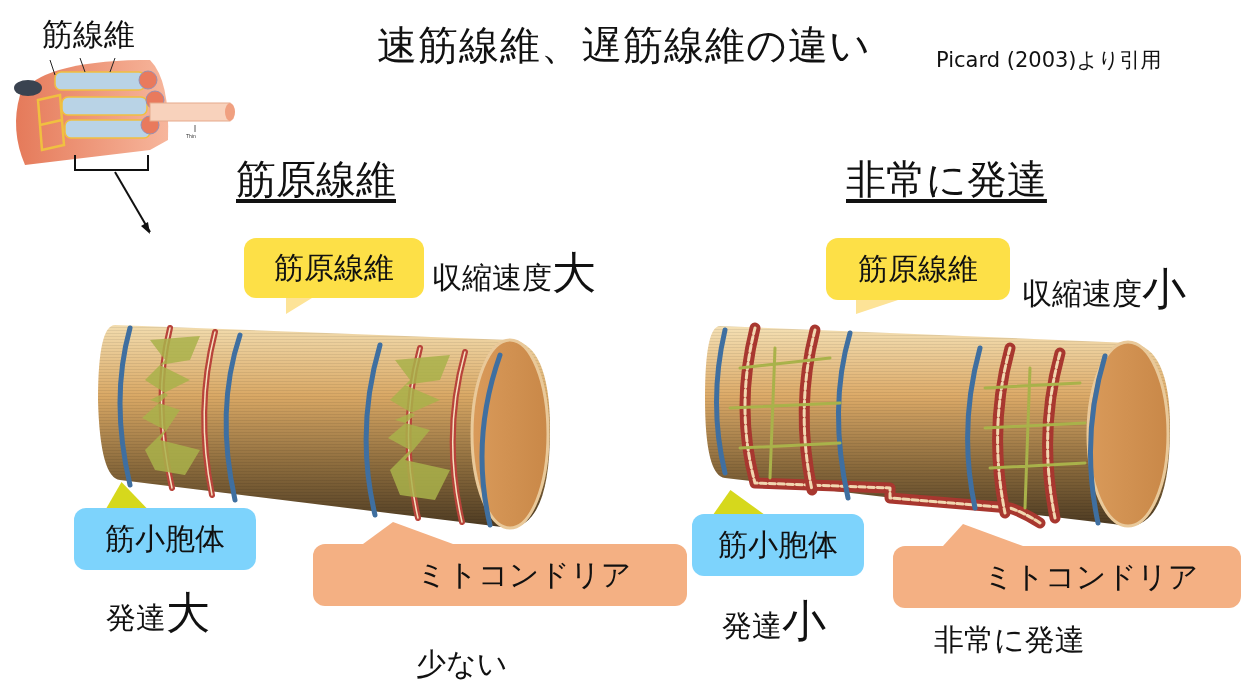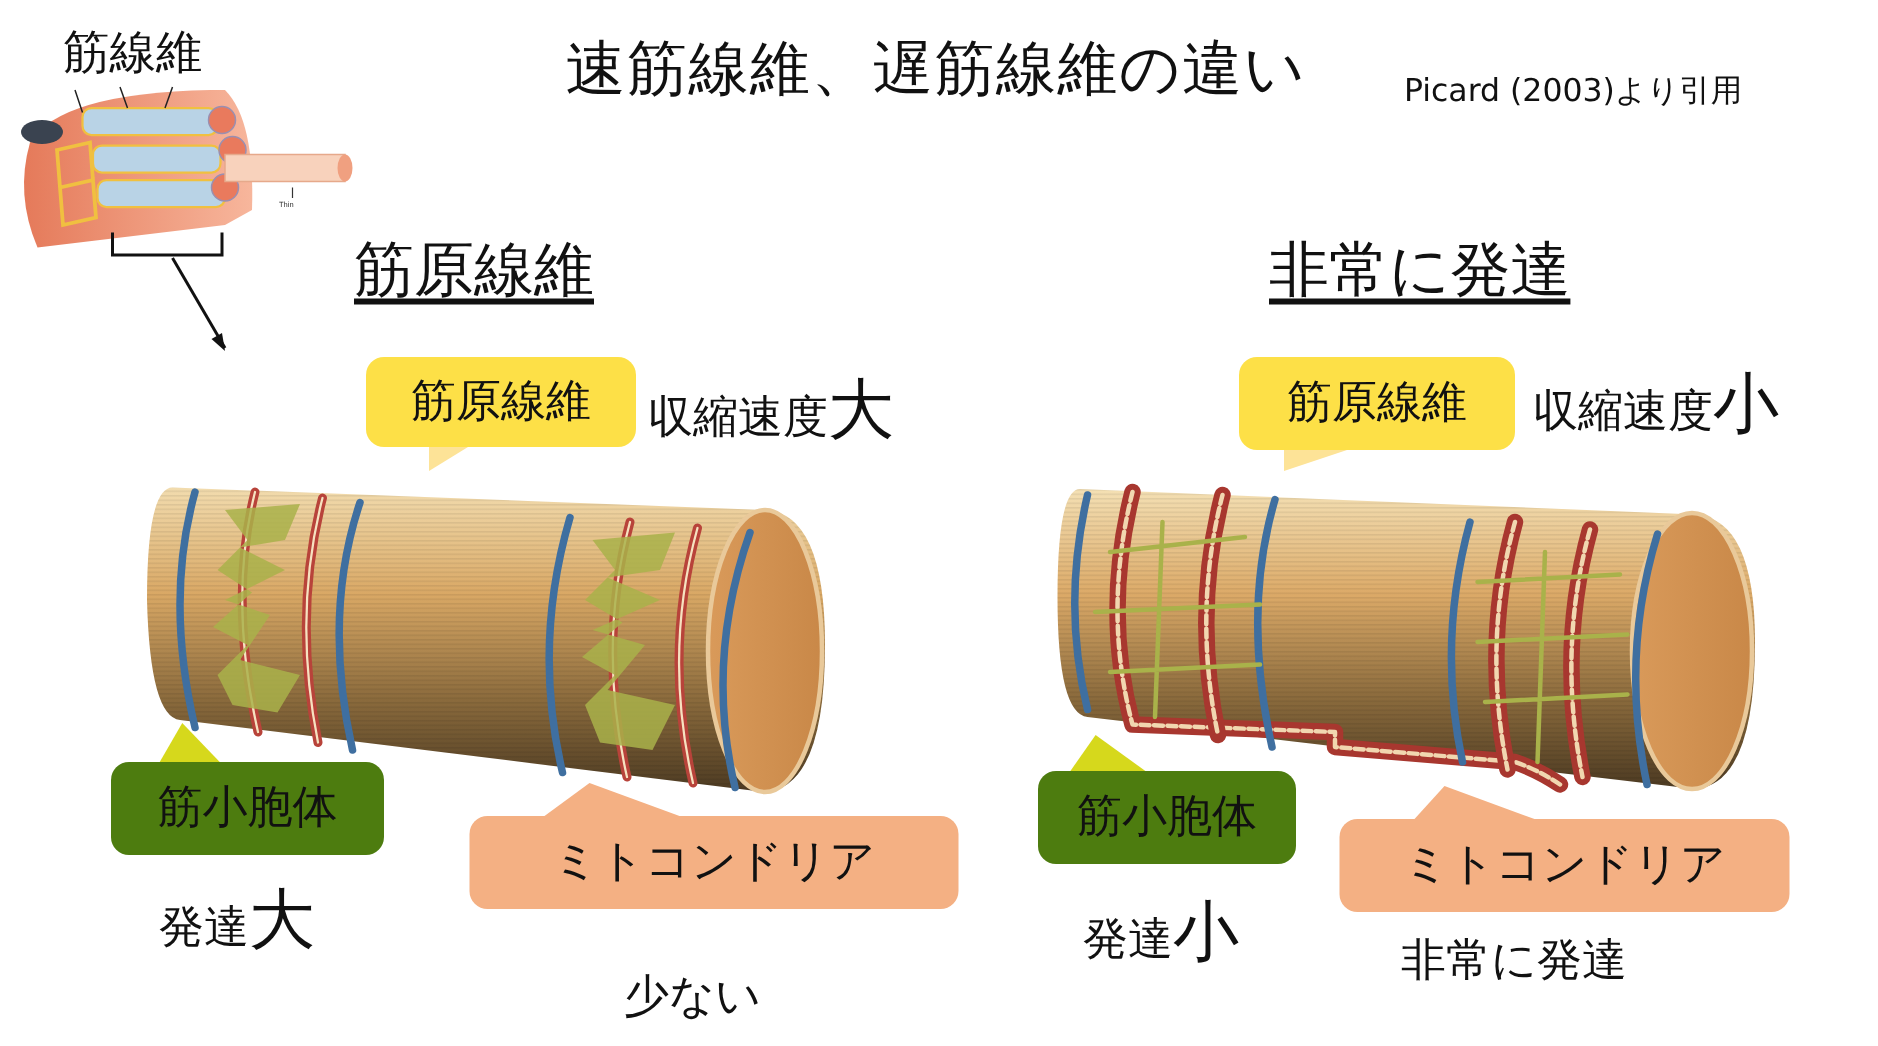--- a/index.html
+++ b/index.html
@@ -6,22 +6,22 @@
   body { width:1252px; height:697px; position:relative; overflow:hidden;
          font-family:"DejaVu Sans", "Liberation Sans", sans-serif; color:#111; }
   .abs { position:absolute; }
   .title { left:330px; top:18px; font-size:40px; letter-spacing:1px; white-space:nowrap;margin-left:47px; }
   .citation { left:936px; top:46px; font-size:21px; white-space:nowrap; }
   .overview-label { left:42px; top:14px; font-size:31px; white-space:nowrap; }
   .section-heading { font-size:40px; text-decoration:underline; text-underline-offset:6px; white-space:nowrap; }
   .callout { border-radius:12px; font-size:30px; text-align:center; white-space:nowrap; }
   .callout .tail { position:absolute; width:0; height:0; }
   .myofibril { background:#fde047; }
-  .sr { background:#4d7c0f; }
-  .mito { background:#f4b083; }
+  .sr { background:#7dd3fc; }
+  .mito { background:#f4b083;padding-left:48px; }
   .desc { font-size:30px; white-space:nowrap; }
   .big { font-size:44px; }
   svg { position:absolute; }
 </style>
 </head>
 <body>
 
 <div class="abs title">速筋線維、遅筋線維の違い</div>
 <div class="abs citation">Picard (2003)より引用</div>
 
@@ -124,21 +124,21 @@
   <span class="tail" style="left:50px;top:-22px;border-left:30px solid transparent;border-right:60px solid transparent;border-bottom:22px solid #f4b083"></span>
 </div>
 <div class="abs desc" style="left:416px;top:644px">少ない</div>
 
 <div class="abs section-heading" style="left:846px;top:152px">非常に発達</div>
 
 <div class="abs callout myofibril" style="left:826px;top:238px;width:184px;height:62px;line-height:62px">
   <span>筋原線維</span>
   <span class="tail" style="left:30px;bottom:-14px;border-left:0 solid transparent;border-right:42px solid transparent;border-top:14px solid #fde397"></span>
 </div>
-<div class="abs desc" style="left:1022px;top:240px">
+<div class="abs desc" style="left:1022px;top:260px">
   <span>収縮速度</span><span class="big">小</span>
 </div>
 
 <svg style="left:700px;top:308px" width="480" height="230" viewBox="0 0 480 230">
   <defs>
     <linearGradient id="sBody" x1="0" y1="0" x2="0" y2="1">
       <stop offset="0" stop-color="#f4e0b4"></stop>
       <stop offset="0.35" stop-color="#dcaa68"></stop>
       <stop offset="0.7" stop-color="#8a6a3c"></stop>
       <stop offset="1" stop-color="#4c3a22"></stop>

